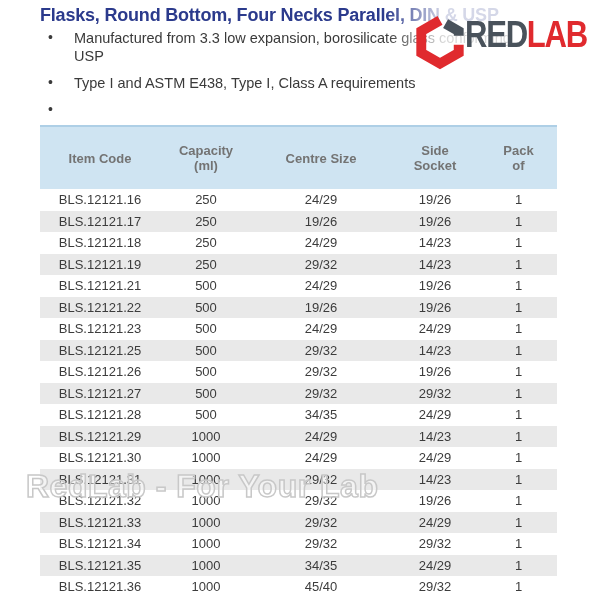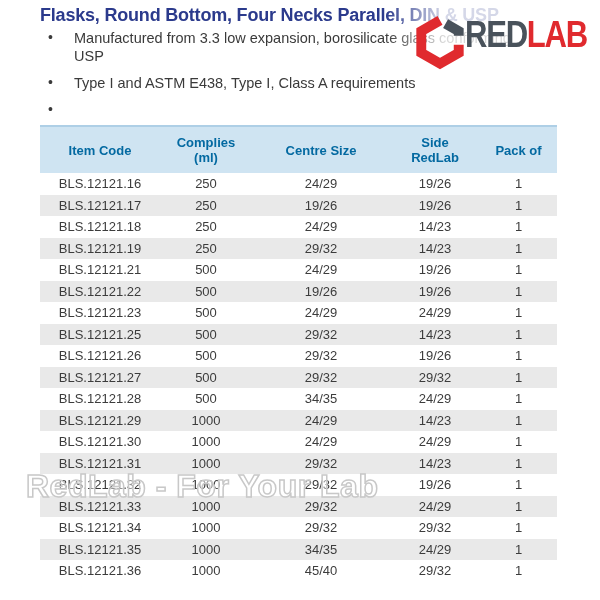--- a/index.html
+++ b/index.html
@@ -47,22 +47,22 @@
   .wordmark-red { color: #49525b; }
   .wordmark-lab { color: #e02a2e; }
 
   
   .datatable {
     position: absolute; left: 40px; top: 125px; width: 517px;
     border-collapse: collapse; table-layout: fixed; z-index: 1;
   }
   .datatable th {
     background: #cfe4f2; border-top: 2px solid #aecfe6;
-    font-size: 13px; font-weight: bold; color: #0369a1;
-    height: 24px; padding: 8px; text-align: center; margin-top: 20px;
+    font-size: 13px; font-weight: bold; color: #737373;
+    height: 24px; padding: 16px; text-align: center; margin-top: 20px;
   }
   .datatable td {
     font-size: 13px; color: #3c3c3c; height: 21.5px; padding: 0;
     text-align: center;
   }
   .datatable tbody tr:nth-child(even) { background: #e9e9e9; }
 
   
   .watermark {
     position: absolute; left: 26px; top: 462px;
@@ -101,23 +101,23 @@
     <colgroup>
       <col style="width:120px">
         <col style="width:92px">
         <col style="width:138px">
       <col style="width:90px">
         <col style="width:77px">
     </colgroup>
     <thead>
       <tr>
         <th>Item Code</th>
-        <th>Complies (ml)</th>
+        <th>Capacity (ml)</th>
         <th>Centre Size</th>
-        <th>Side RedLab</th>
+        <th>Side Socket</th>
         <th>Pack of</th>
       </tr>
     </thead>
     <tbody>
         <tr>
           <td>BLS.12121.16</td>
           <td>250</td>
           <td>24/29</td>
           <td>19/26</td>
           <td>1</td>

